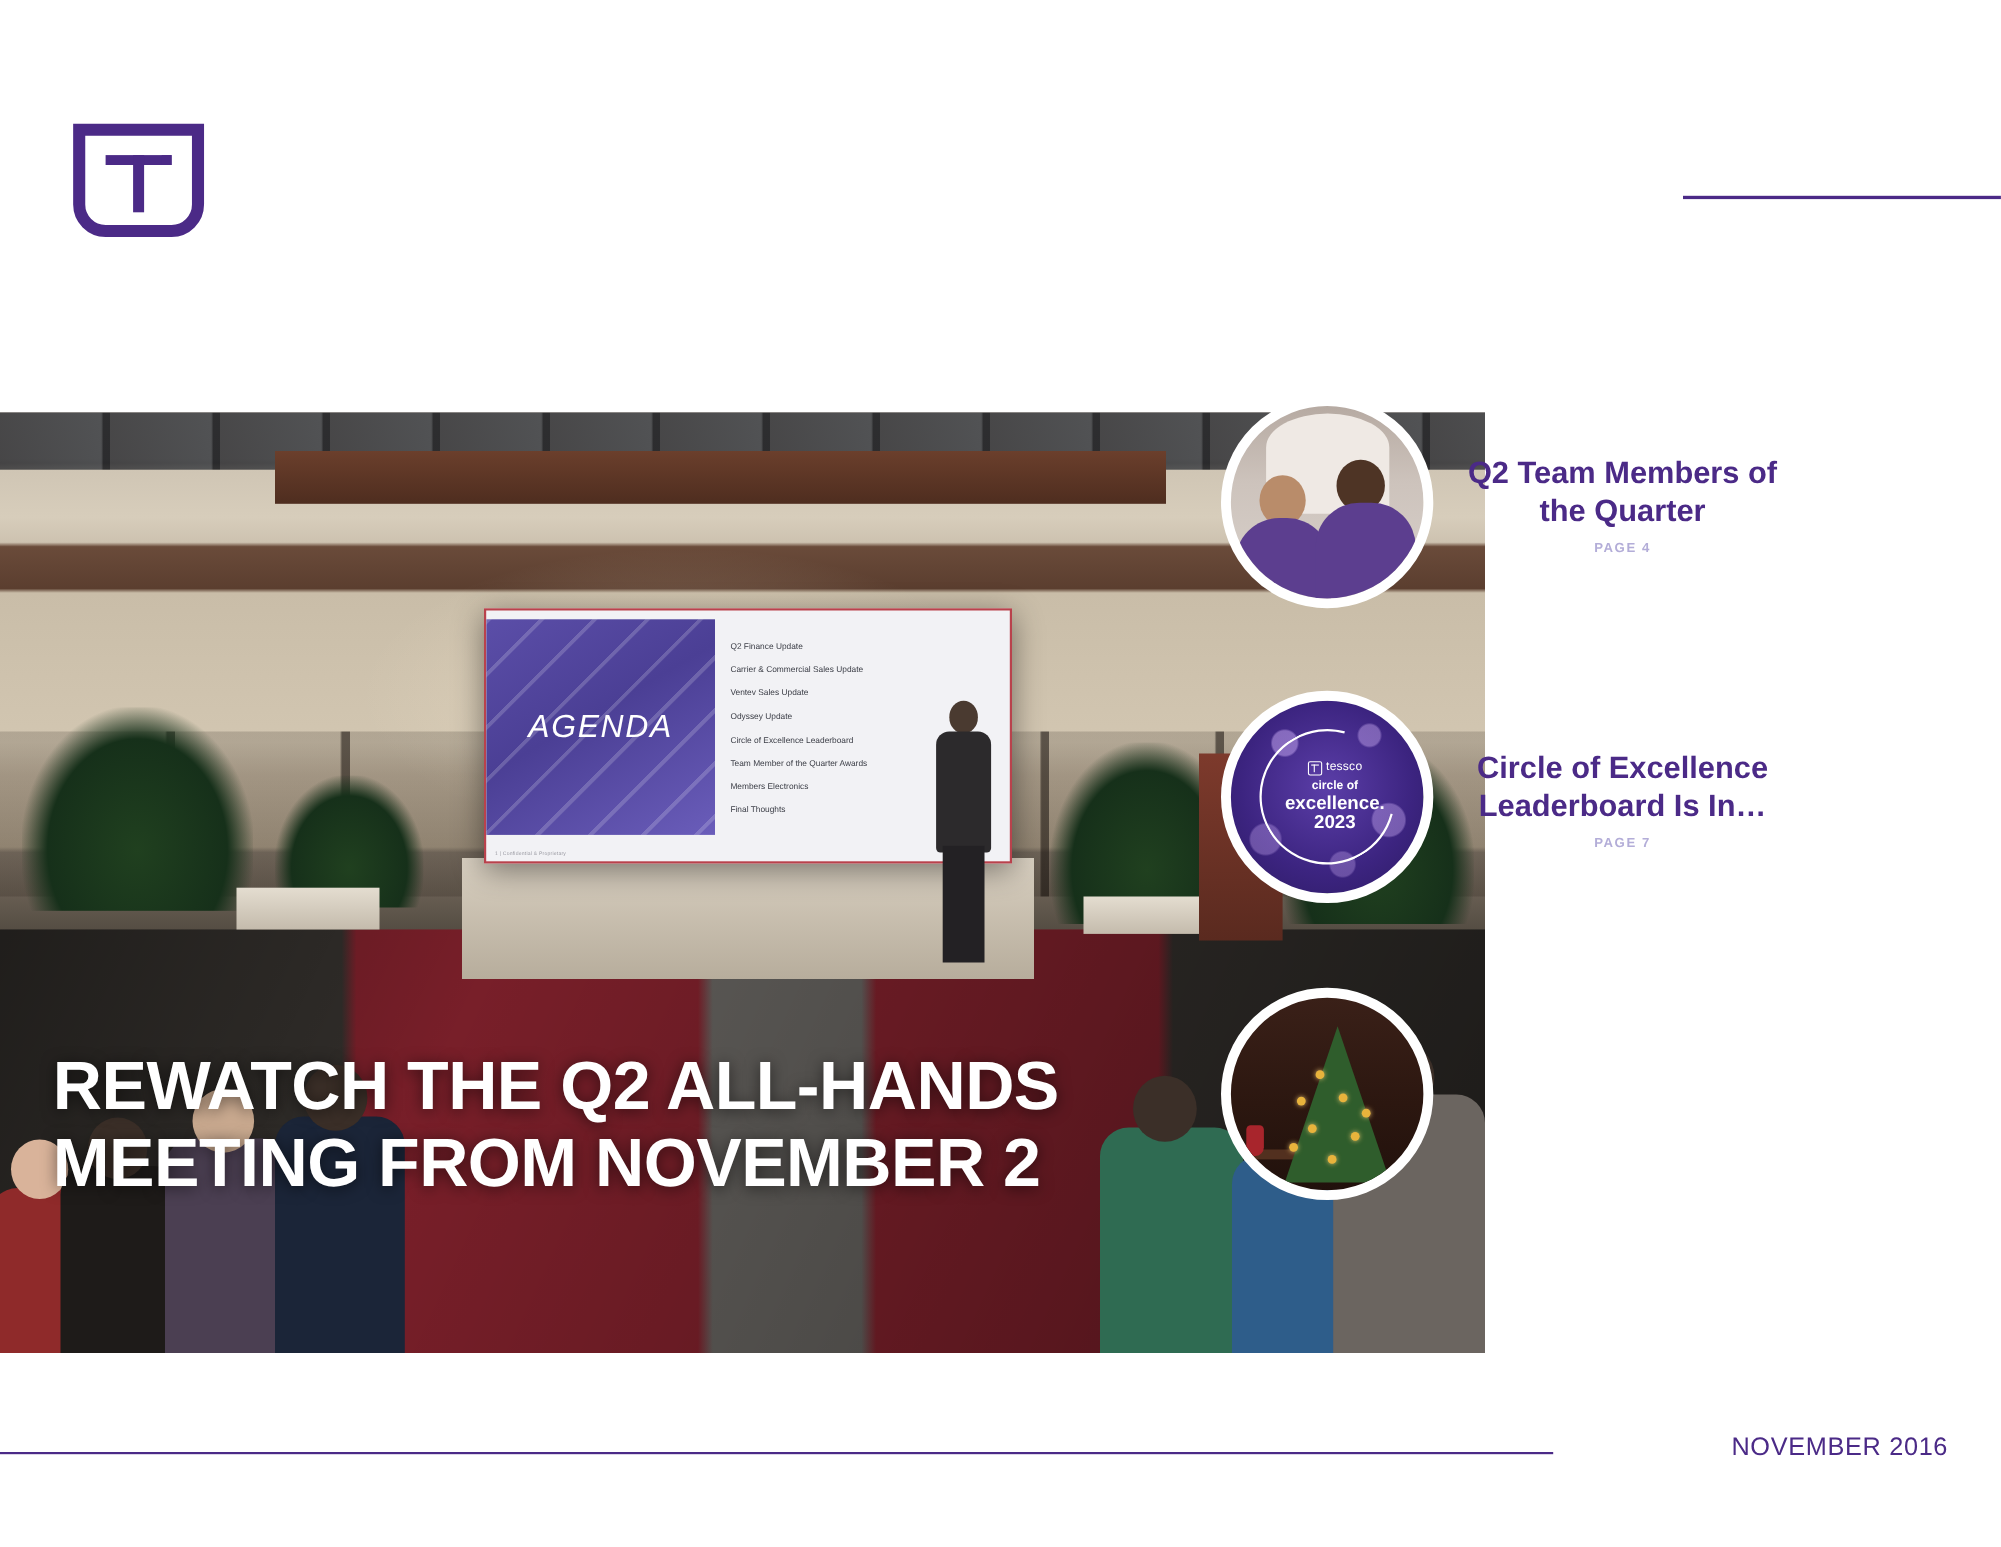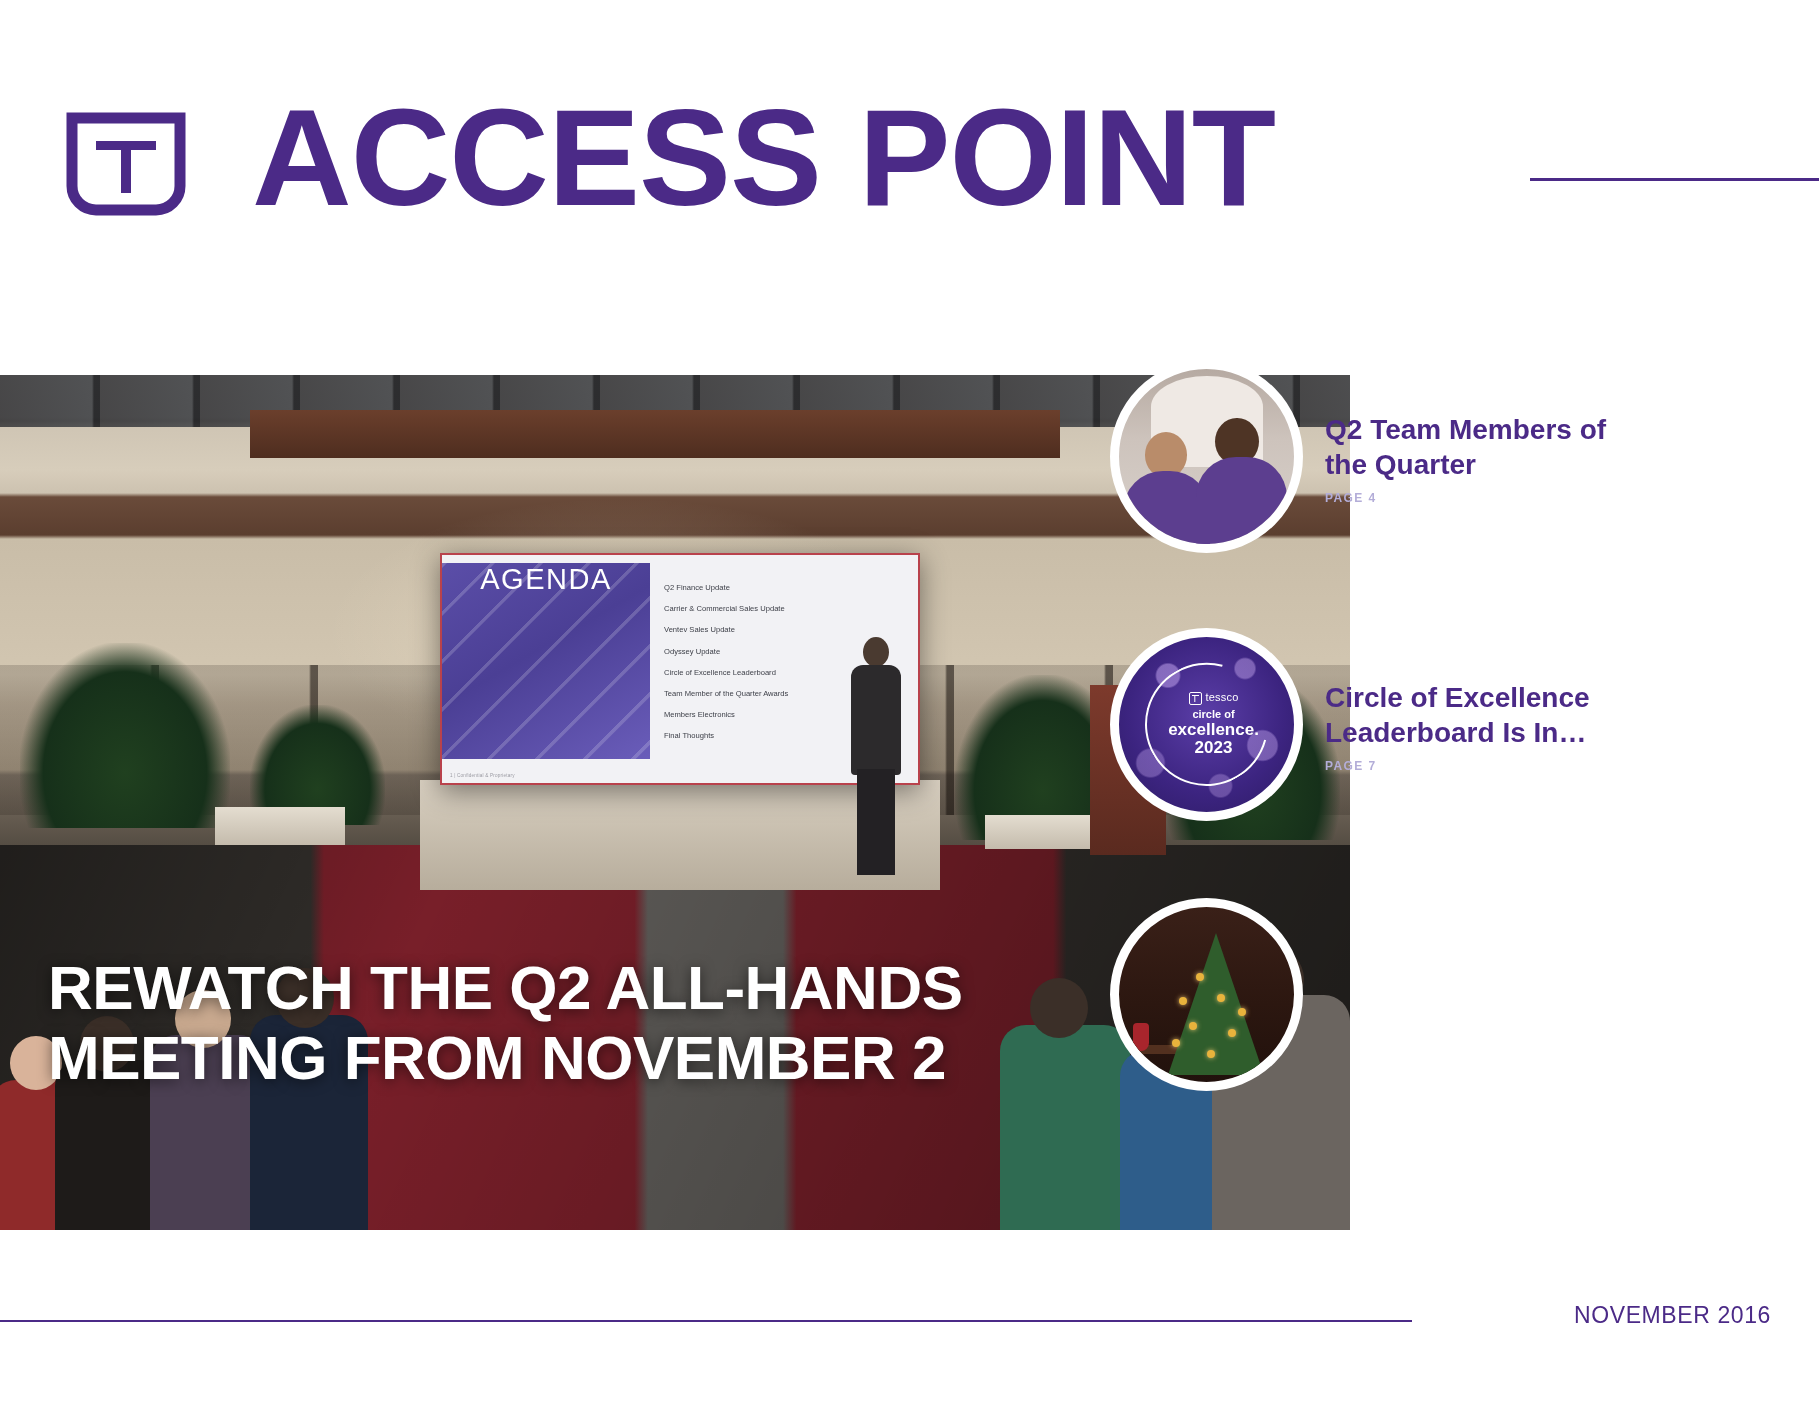--- a/index.html
+++ b/index.html
@@ -127,22 +127,23 @@
   }
   .screen-inner { position: relative; width: 100%; height: 100%; }
   .screen-imgpanel {
     position: absolute;
     left: 0; top: 8px;
     width: 208px; height: 196px;
     background:
       repeating-linear-gradient(135deg, rgba(255,255,255,.18) 0px, rgba(255,255,255,.18) 3px, rgba(255,255,255,0) 4px, rgba(255,255,255,0) 34px),
       linear-gradient(150deg, #5b4ea8 0%, #4b3f95 45%, #6a5dba 100%);
     display: flex;
-    align-items: flex-start;
+    align-items: center;
     justify-content: center;
+    font-style: italic;
   }
   .screen-agenda-word {
     color: #fff;
     font-size: 29px;
     font-weight: 400;
     letter-spacing: 1.5px;
   }
   .screen-list {
     position: absolute;
     left: 222px; top: 28px;
@@ -341,21 +342,21 @@
   }
   .thumb-c .mantel {
     position: absolute; left: 0; bottom: 16%;
     width: 34%; height: 9px; background: #52301f;
   }
   .thumb-c .stocking {
     position: absolute; left: 8%; bottom: 18%;
     width: 16px; height: 28px; background: #a8252c; border-radius: 4px 4px 8px 4px;
   }
 
-  .toc-copy { margin-left: 22px; padding-top: 4px; }
+  .toc-copy { margin-left: 22px; padding-top: 4px; text-align: center; }
   .toc-title {
     font-size: 28px;
     font-weight: 700;
     color: #4b2a87;
     line-height: 1.25;
     max-width: 300px;
   }
   .toc-page {
     margin-top: 9px;
     font-size: 12px;
@@ -386,21 +387,20 @@
 
   <div class="masthead">
     <div class="logo-mark">
       <svg width="128" height="112" viewBox="0 0 128 112" xmlns="http://www.w3.org/2000/svg">
         <path d="M10 10 H118 V78 a24 24 0 0 1 -24 24 H34 a24 24 0 0 1 -24 -24 Z" fill="none" stroke="#4b2a87" stroke-width="11"></path>
         <rect x="34" y="33" width="60" height="9" fill="#4b2a87"></rect>
         <rect x="59" y="33" width="10" height="52" fill="#4b2a87"></rect>
         <rect x="85" y="33" width="9" height="9" fill="#4b2a87"></rect>
       </svg>
     </div>
-    <div class="masthead-title">ACCESS POINT</div>
     <div class="masthead-rule"></div>
   </div>
 
   <div class="hero">
     <div class="hero-bg"></div>
     <div class="hero-glass"></div>
     <div class="hero-stageband"></div>
     <div class="hero-windows"></div>
     <div class="hero-floor"></div>
 

